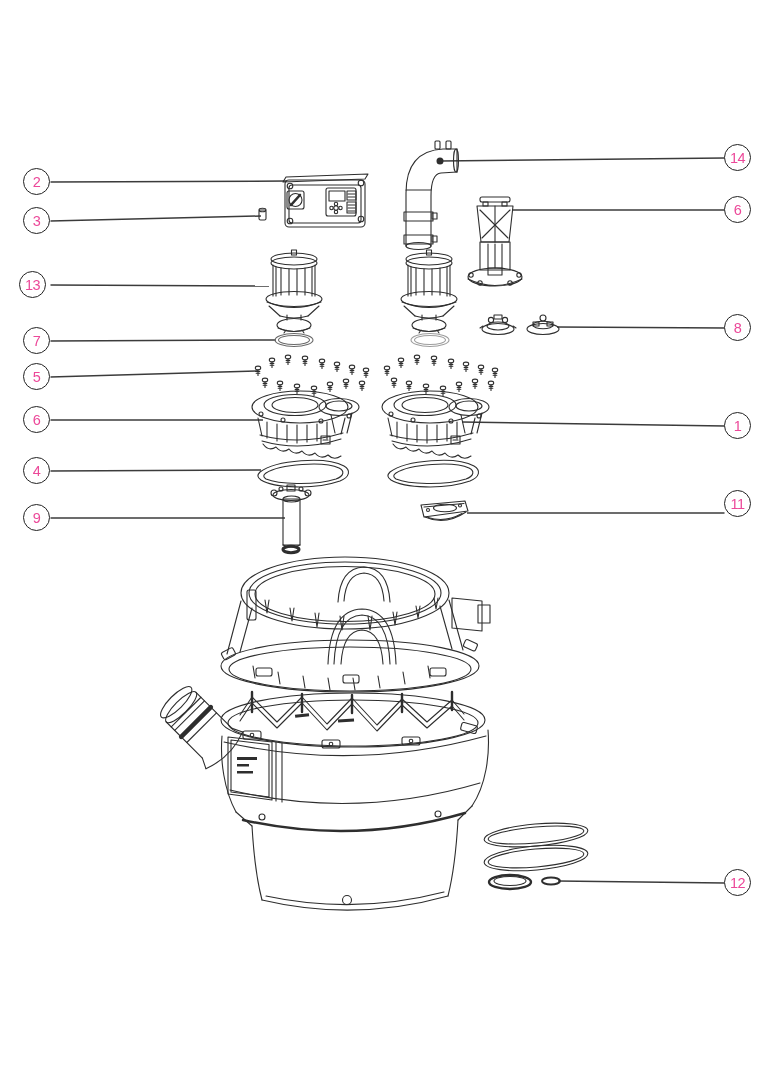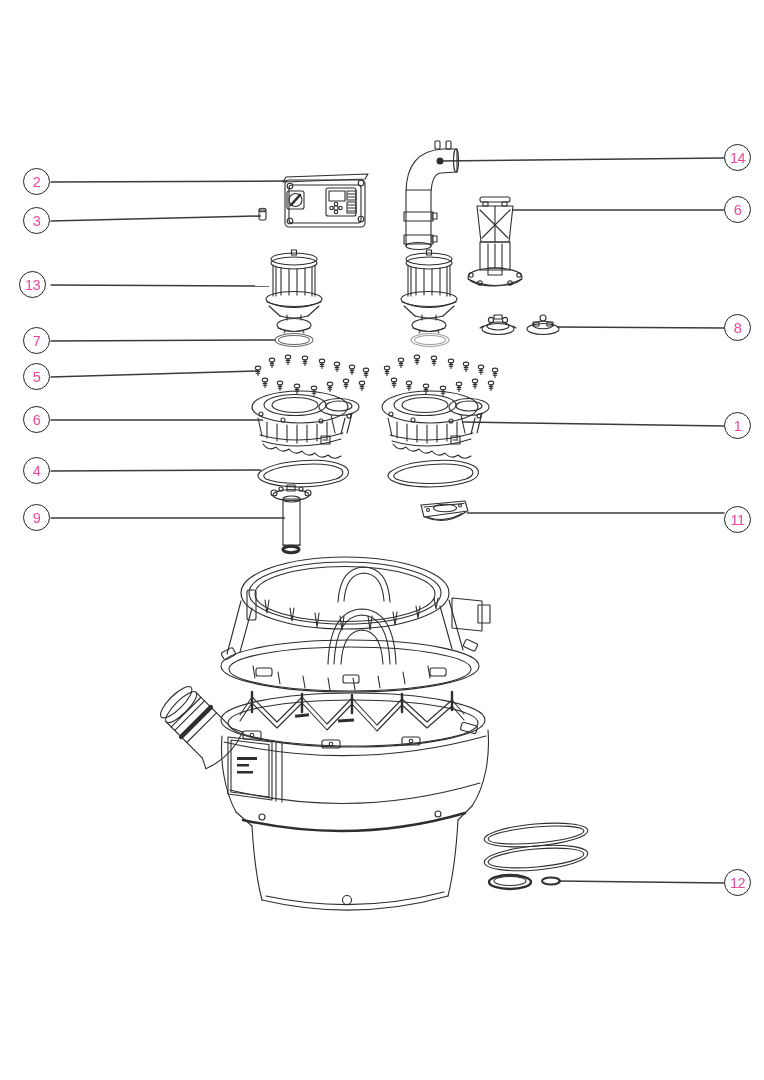--- a/index.html
+++ b/index.html
@@ -400,20 +400,20 @@
     </div>
 <div class="callout" style="left:724px;top:196px;">
       <span>6</span>
     </div>
 <div class="callout" style="left:724px;top:314px;">
       <span>8</span>
     </div>
 <div class="callout" style="left:724px;top:412px;">
       <span>1</span>
     </div>
-<div class="callout" style="left:724px;top:506px;">
+<div class="callout" style="left:724px;top:490px;">
       <span>11</span>
     </div>
 <div class="callout" style="left:724px;top:869px;">
       <span>12</span>
     </div>
 
 </div>
 
 </body></html>

